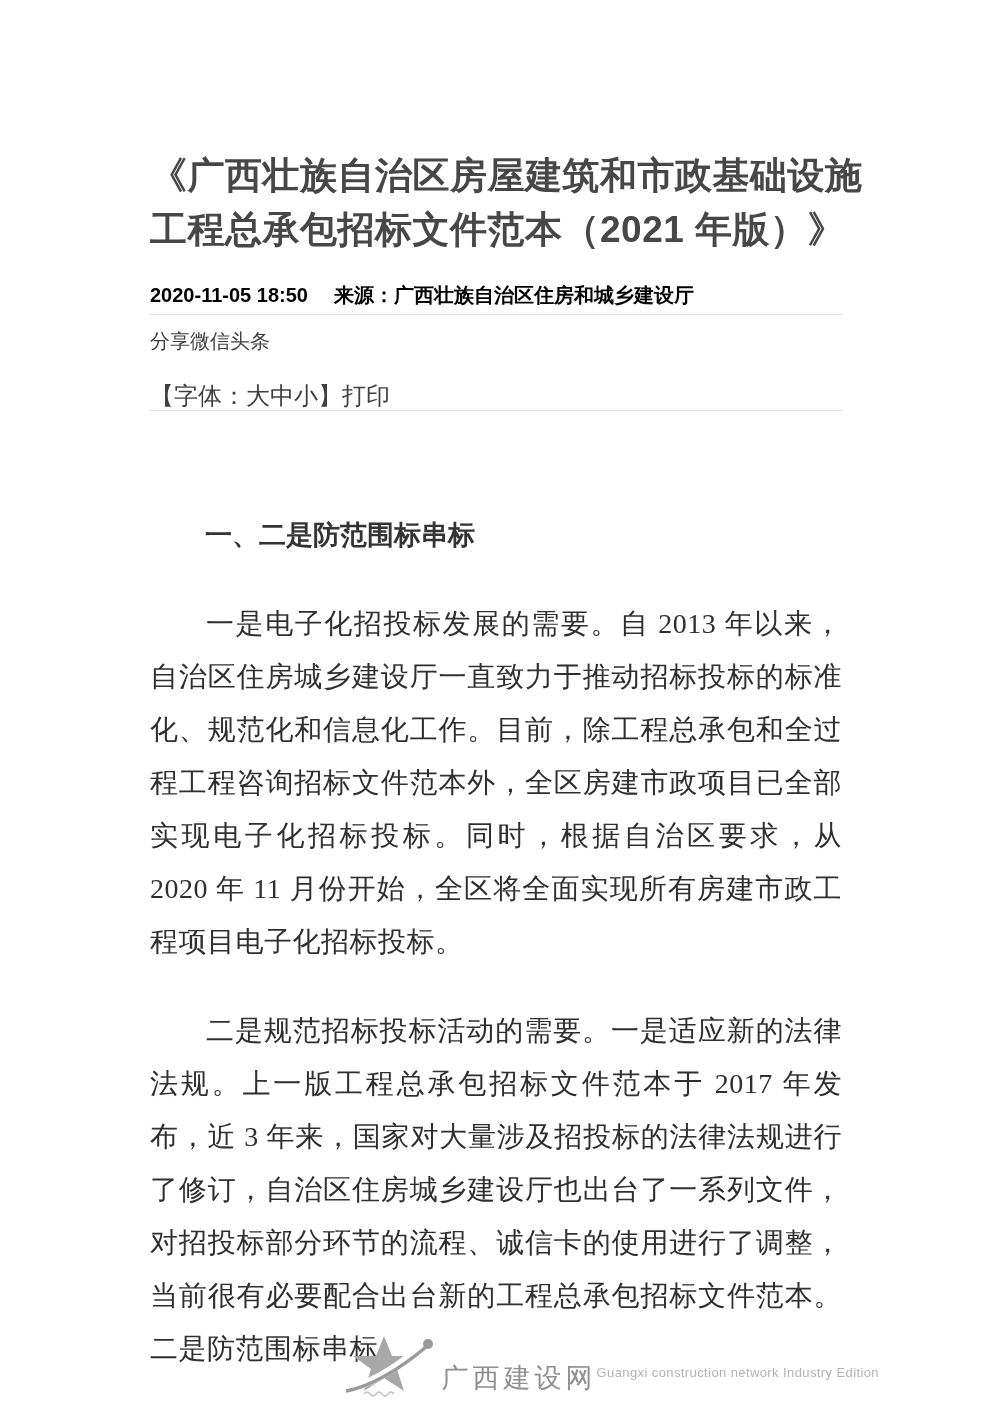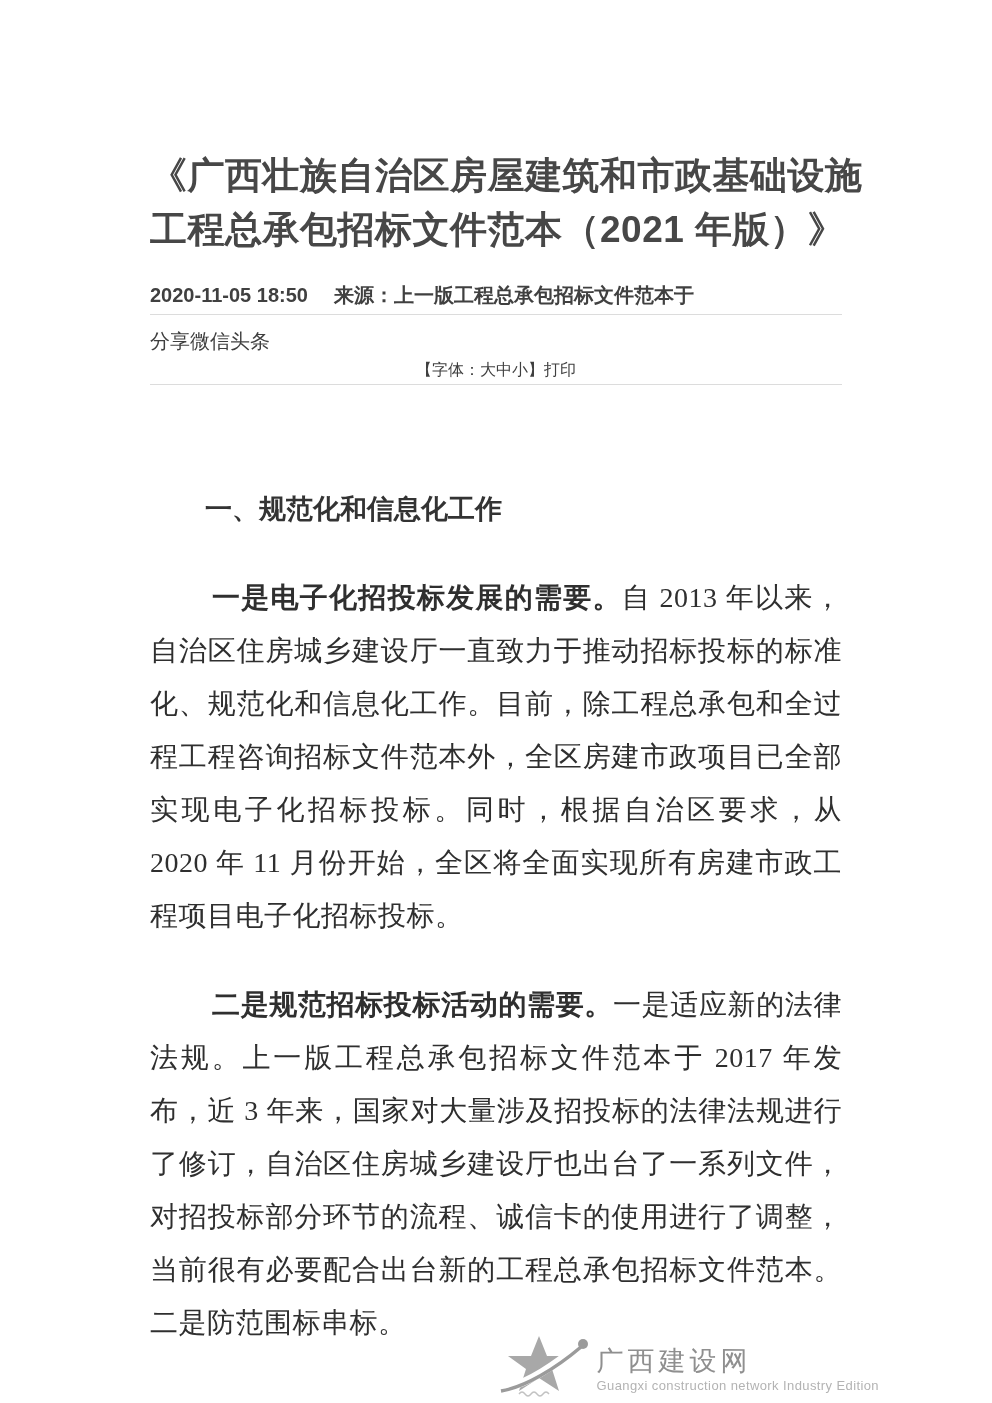--- a/index.html
+++ b/index.html
@@ -24,43 +24,43 @@
   }
   .title .tline { white-space: nowrap; }
 
   .meta-row {
     margin-top: 4px;
     display: flex;
     align-items: baseline;
     gap: 26px;
     font-size: 20px;
     font-weight: 700;
-    color: #404040;
+    color: #000000;
     line-height: 26px;
   }
 
   .divider {
     border: 0;
     border-top: 1px solid #dcdcdc;
     margin: 6px 0 0 0;
   }
   .divider.second { margin-top: 2px; }
 
   .share-row {
     margin-top: 14px;
     font-size: 20px;
     color: #3f3f3f;
     line-height: 24px;
   }
   .share-link { cursor: pointer; }
 
   .font-row {
-    margin-top: 5px;
-    text-align: center;
-    font-size: 16px;
+    margin-top: 31px;
+    text-align: left;
+    font-size: 24px;
     color: #3f3f3f;
     line-height: 24px;
   }
   .font-row .opt { cursor: pointer; }
 
   .section-heading {
     margin: 108px 0 0 0;
     padding-left: 55px;
     font-size: 27px;
     line-height: 32px;
@@ -73,32 +73,32 @@
     font-family: "Liberation Serif", serif;
     font-size: 28px;
     line-height: 53px;
     color: #2f2f2f;
     text-align: justify;
     text-indent: 2em;
     letter-spacing: 0.5px;
   }
   .body-para.first { margin-top: 46px; }
   .body-para.second { margin-top: 36px; }
-  .body-para .lead { font-weight: 700; margin-left: 6px; }
+  .body-para .lead { font-weight: 400; }
 
   .watermark {
     position: absolute;
     right: 8px;
     bottom: 6px;
     display: flex;
     align-items: flex-end;
     gap: 8px;
   }
   .wm-star { display: block; }
-  .wm-text { display: flex; flex-direction: column; align-items: flex-start; padding-bottom: 4px; }
+  .wm-text { display: flex; align-items: flex-start; padding-bottom: 4px; }
   .wm-name {
     font-size: 27px;
     color: #8f8f8f;
     letter-spacing: 4px;
     line-height: 30px;
     white-space: nowrap;
   }
   .wm-caption {
     font-size: 13px;
     color: #b3b3b3;
@@ -113,36 +113,36 @@
 <div class="page">
   <div class="content">
 
     <h1 class="title">
       <div class="tline">《广西壮族自治区房屋建筑和市政基础设施</div>
       <div class="tline">工程总承包招标文件范本（2021 年版）》</div>
     </h1>
 
     <div class="meta-row">
       <span>2020-11-05 18:50</span>
-      <span>来源：上一版工程总承包招标文件范本于</span>
+      <span>来源：广西壮族自治区住房和城乡建设厅</span>
     </div>
 
     <hr class="divider">
 
     <div class="share-row">
       <span class="share-link">分享微信头条</span>
     </div>
 
     <div class="font-row">
       <span>【字体：</span><span class="opt">大</span><span class="opt">中</span><span class="opt">小</span><span>】</span><span class="opt">打印</span>
     </div>
 
     <hr class="divider second">
 
-    <h2 class="section-heading">一、规范化和信息化工作</h2>
+    <h2 class="section-heading">一、二是防范围标串标</h2>
 
     <p class="body-para first"><span class="lead">一是电子化招投标发展的需要。</span><span>自 2013 年以来，自治区住房城乡建设厅一直致力于推动招标投标的标准化、规范化和信息化工作。目前，除工程总承包和全过程工程咨询招标文件范本外，全区房建市政项目已全部实现电子化招标投标。同时，根据自治区要求，从 2020 年 11 月份开始，全区将全面实现所有房建市政工程项目电子化招标投标。</span></p>
 
     <p class="body-para second"><span class="lead">二是规范招标投标活动的需要。</span><span>一是适应新的法律法规。上一版工程总承包招标文件范本于 2017 年发布，近 3 年来，国家对大量涉及招投标的法律法规进行了修订，自治区住房城乡建设厅也出台了一系列文件，对招投标部分环节的流程、诚信卡的使用进行了调整，当前很有必要配合出台新的工程总承包招标文件范本。二是防范围标串标。</span></p>
 
   </div>
 
   <div class="watermark">
     <svg class="wm-star" width="92" height="62" viewBox="0 0 92 62" xmlns="http://www.w3.org/2000/svg">
       <polygon points="42,1 50,21 73,21 55,34 62,56 42,43 22,56 29,34 11,21 34,21" fill="#a8a8a8"></polygon>

